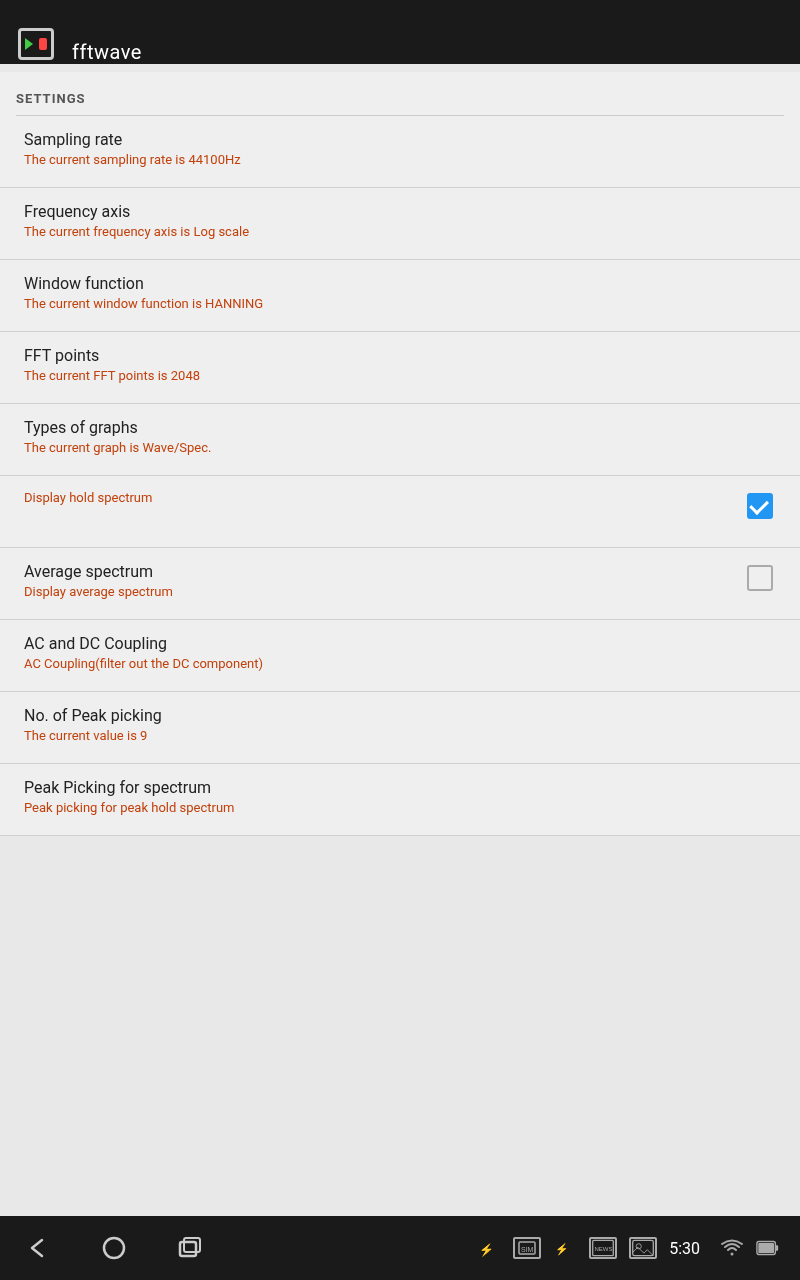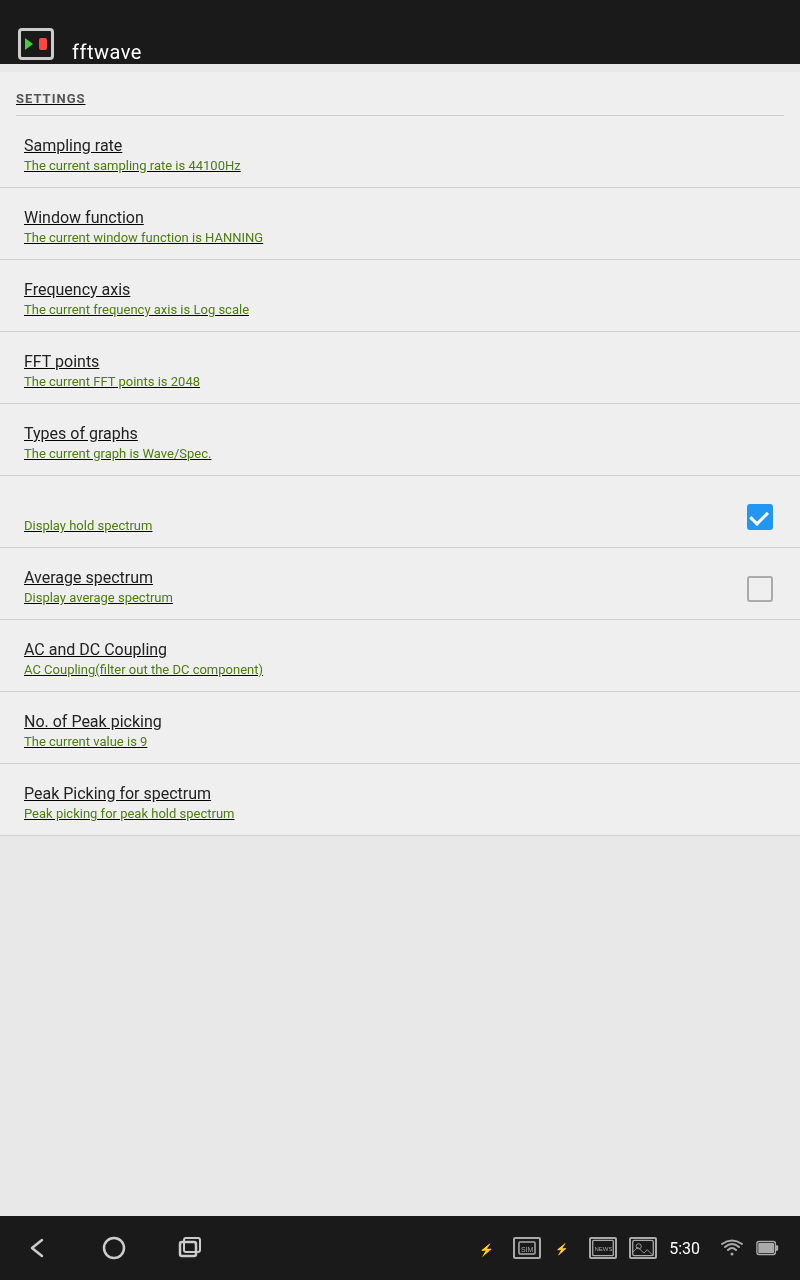--- a/index.html
+++ b/index.html
@@ -65,21 +65,20 @@
       font-weight: 400;
       letter-spacing: 0.5px;
     }
 
     
     #content {
       width: 800px;
       height: 916px; 
       background: #e8e8e8;
       overflow-y: auto;
-      text-decoration: underline;
     }
 
     
     #settings-container {
       background: #efefef;
       margin: 8px 0 0 0;
     }
     #settings-header {
       padding: 16px 16px 8px 16px;
     }
@@ -91,42 +90,42 @@
     }
     #settings-divider-top {
       height: 1px;
       background: #cccccc;
       margin: 0 16px;
     }
 
     
     .setting-item {
       display: flex;
-      align-items: flex-end;
+      align-items: flex-start;
       justify-content: space-between;
       padding: 14px 24px 14px 24px;
       background: #efefef;
       border-bottom: 1px solid #d0d0d0;
       cursor: pointer;
       min-height: 72px;
     }
     .setting-text {
       display: flex;
       flex-direction: column;
       flex: 1;
     }
     .setting-title {
       font-size: 16px;
       color: #222222;
       font-weight: 400;
       margin-bottom: 3px;
     }
     .setting-subtitle {
       font-size: 13px;
-      color: #4d7c0f;
+      color: #c2410c;
       font-weight: 400;
     }
 
     
     .checkbox-container {
       width: 32px;
       height: 32px;
       display: flex;
       align-items: center;
       justify-content: center;
@@ -251,28 +250,28 @@
     <div id="settings-list">
 
     <div class="setting-item">
           <div class="setting-text">
             <span class="setting-title">Sampling rate</span>
             <span class="setting-subtitle">The current sampling rate is 44100Hz</span>
           </div>
         </div>
         <div class="setting-item">
           <div class="setting-text">
+            <span class="setting-title">Frequency axis</span>
+            <span class="setting-subtitle">The current frequency axis is Log scale</span>
+          </div>
+        </div>
+        <div class="setting-item">
+          <div class="setting-text">
             <span class="setting-title">Window function</span>
             <span class="setting-subtitle">The current window function is HANNING</span>
-          </div>
-        </div>
-        <div class="setting-item">
-          <div class="setting-text">
-            <span class="setting-title">Frequency axis</span>
-            <span class="setting-subtitle">The current frequency axis is Log scale</span>
           </div>
         </div>
         <div class="setting-item">
           <div class="setting-text">
             <span class="setting-title">FFT points</span>
             <span class="setting-subtitle">The current FFT points is 2048</span>
           </div>
         </div>
         <div class="setting-item">
           <div class="setting-text">

